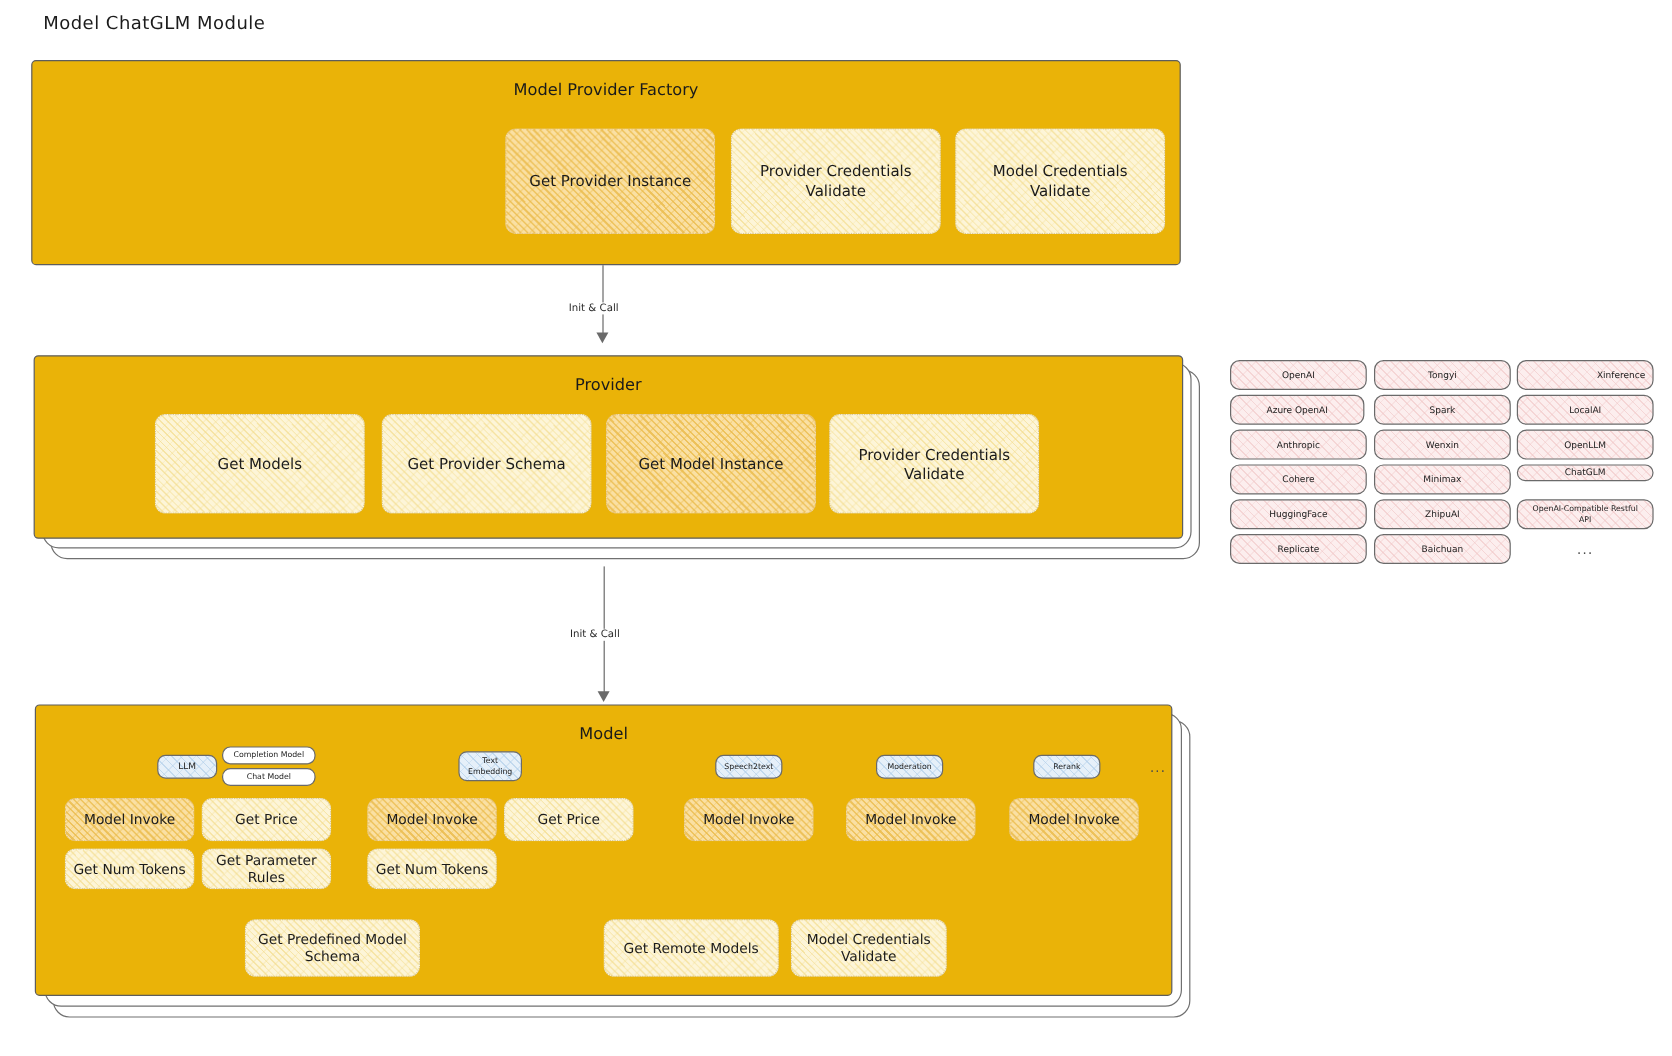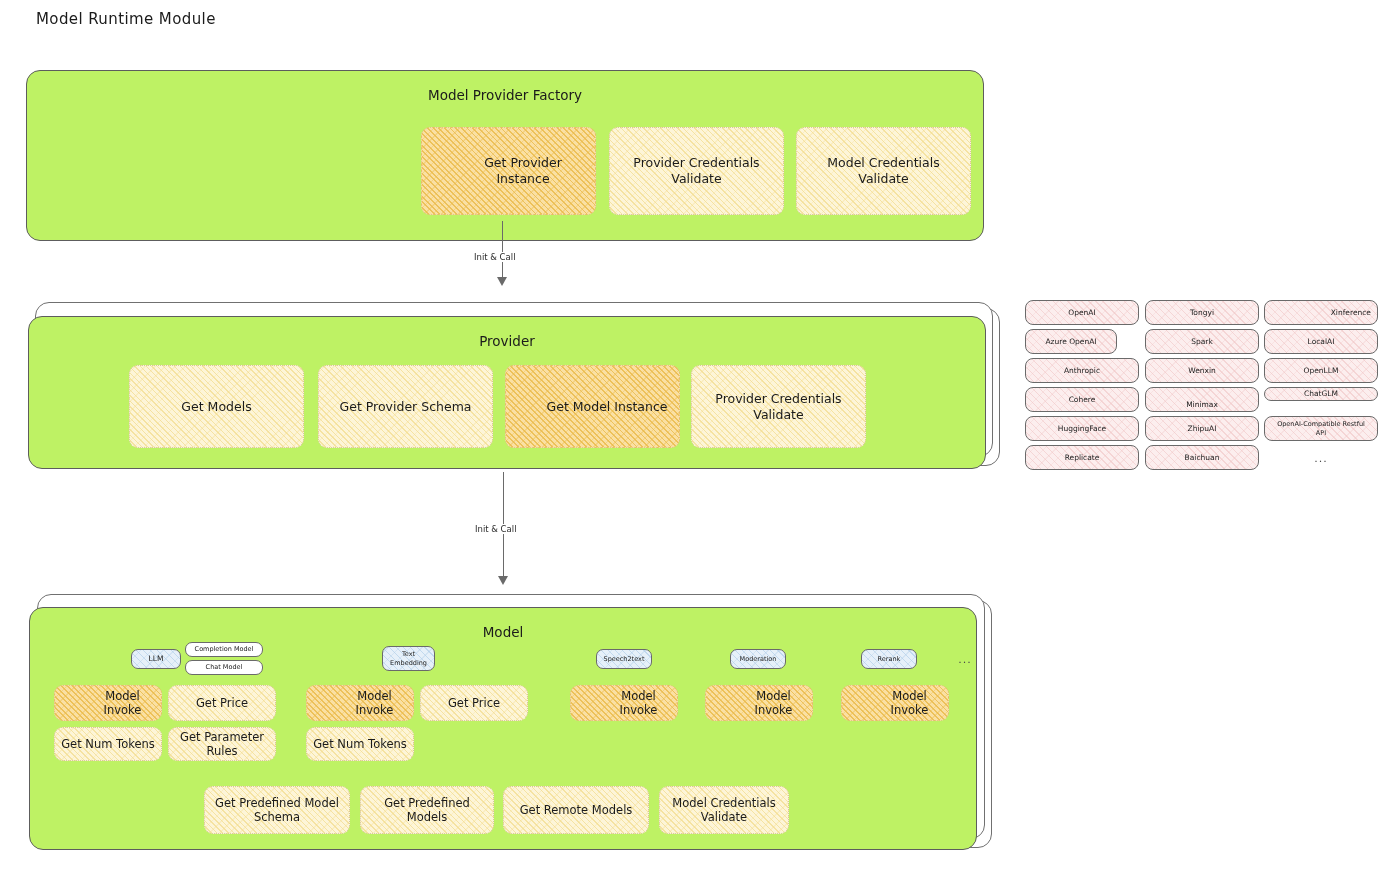--- a/index.html
+++ b/index.html
@@ -24,25 +24,24 @@
     top: 10px;
     font-size: 15px;
     letter-spacing: .4px;
     color: #1b1b1b;
     white-space: nowrap;
   }
 
   
   .sketch-box {
     position: absolute;
-    background: #bef264;
+    background: #eab308;
     border: 1.3px solid #5d5d5d;
-    border-radius: 14px;
+    border-radius: 4px;
     box-sizing: border-box;
-    margin-top: 20px;
   }
   
   .deck-layer {
     position: absolute;
     background: #ffffff;
     border: 1.3px solid #707070;
     border-radius: 14px;
     box-sizing: border-box;
     z-index: 0;
   }
@@ -77,21 +76,20 @@
     background-image:
       repeating-linear-gradient(45deg, rgba(243,221,143,.75) 0 1px, rgba(0,0,0,0) 1px 4px),
       repeating-linear-gradient(-45deg, rgba(243,221,143,.32) 0 1px, rgba(0,0,0,0) 1px 7px);
   }
   .fill-strong {
     background-color: #fae0a3;
     background-image:
       repeating-linear-gradient(45deg, rgba(235,188,77,.85) 0 1.3px, rgba(0,0,0,0) 1.3px 4px),
       repeating-linear-gradient(-45deg, rgba(235,188,77,.40) 0 1px, rgba(0,0,0,0) 1px 6px);
     border-color: #e0c285;
-    padding-left: 35px;
   }
   .fill-pink {
     background-color: #fceeee;
     background-image:
       repeating-linear-gradient(45deg, rgba(240,197,197,.6) 0 1px, rgba(0,0,0,0) 1px 5px),
       repeating-linear-gradient(-45deg, rgba(240,197,197,.3) 0 1px, rgba(0,0,0,0) 1px 8px);
     border: 1.3px solid #6a6a6a;
     border-radius: 8px;
   }
   .fill-blue {
@@ -139,21 +137,21 @@
     position: absolute;
     font-size: 11px;
     letter-spacing: 1px;
     color: #4a4a4a;
     text-align: center;
   }
 </style>
 </head>
 <body>
 
-<div id="page-title">Model Runtime Module</div>
+<div id="page-title">Model ChatGLM Module</div>
 
 <div class="sketch-box" style="left:26px; top:50px; width:958px; height:171px;">
   <div class="container-title">Model Provider Factory</div>
 
   <div class="node fill-strong n-lg" style="left:394px; top:56px; width:175px; height:88px;">
     <span>Get Provider Instance</span>
   </div>
   <div class="node fill-light n-lg" style="left:582px; top:56px; width:175px; height:88px;">
     <span>Provider Credentials Validate</span>
   </div>
@@ -182,21 +180,21 @@
     <span>Get Model Instance</span>
   </div>
   <div class="node fill-light n-lg" style="left:662px; top:48px; width:175px; height:83px;">
     <span>Provider Credentials Validate</span>
   </div>
 </div>
 
 <div class="node fill-pink n-sm" style="left:1025px; top:300px; width:114px; height:25px;">
   <span>OpenAI</span>
 </div>
-<div class="node fill-pink n-sm" style="left:1025px; top:329px; width:92px; height:25px;">
+<div class="node fill-pink n-sm" style="left:1025px; top:329px; width:112px; height:25px;">
   <span>Azure OpenAI</span>
 </div>
 <div class="node fill-pink n-sm" style="left:1025px; top:358px; width:114px; height:25px;">
   <span>Anthropic</span>
 </div>
 <div class="node fill-pink n-sm" style="left:1025px; top:387px; width:114px; height:25px;">
   <span>Cohere</span>
 </div>
 <div class="node fill-pink n-sm" style="left:1025px; top:416px; width:114px; height:25px;">
   <span>HuggingFace</span>
@@ -207,21 +205,21 @@
 
 <div class="node fill-pink n-sm" style="left:1145px; top:300px; width:114px; height:25px;">
   <span>Tongyi</span>
 </div>
 <div class="node fill-pink n-sm" style="left:1145px; top:329px; width:114px; height:25px;">
   <span>Spark</span>
 </div>
 <div class="node fill-pink n-sm" style="left:1145px; top:358px; width:114px; height:25px;">
   <span>Wenxin</span>
 </div>
-<div class="node fill-pink n-sm" style="left:1145px; top:387px; width:114px; height:25px;align-items:flex-end;">
+<div class="node fill-pink n-sm" style="left:1145px; top:387px; width:114px; height:25px;">
   <span>Minimax</span>
 </div>
 <div class="node fill-pink n-sm" style="left:1145px; top:416px; width:114px; height:25px;">
   <span>ZhipuAI</span>
 </div>
 <div class="node fill-pink n-sm" style="left:1145px; top:445px; width:114px; height:25px;">
   <span>Baichuan</span>
 </div>
 
 <div class="node fill-pink n-sm" style="left:1264px; top:300px; width:114px; height:25px;justify-content:flex-end;">
@@ -306,22 +304,19 @@
   </div>
   <div class="node fill-strong n-md" style="left:811px; top:77px; width:108px; height:36px;">
     <span>Model Invoke</span>
   </div>
 
   <div class="ellipsis" style="left:920px; top:45px; width:30px;">...</div>
 
   <div class="node fill-light n-md" style="left:174px; top:178px; width:146px; height:48px;">
     <span>Get Predefined Model Schema</span>
   </div>
-  <div class="node fill-light n-md" style="left:330px; top:178px; width:134px; height:48px;">
-    <span>Get Predefined Models</span>
-  </div>
   <div class="node fill-light n-md" style="left:473px; top:178px; width:146px; height:48px;">
     <span>Get Remote Models</span>
   </div>
   <div class="node fill-light n-md" style="left:629px; top:178px; width:130px; height:48px;">
     <span>Model Credentials Validate</span>
   </div>
 </div>
 
 </body></html>

